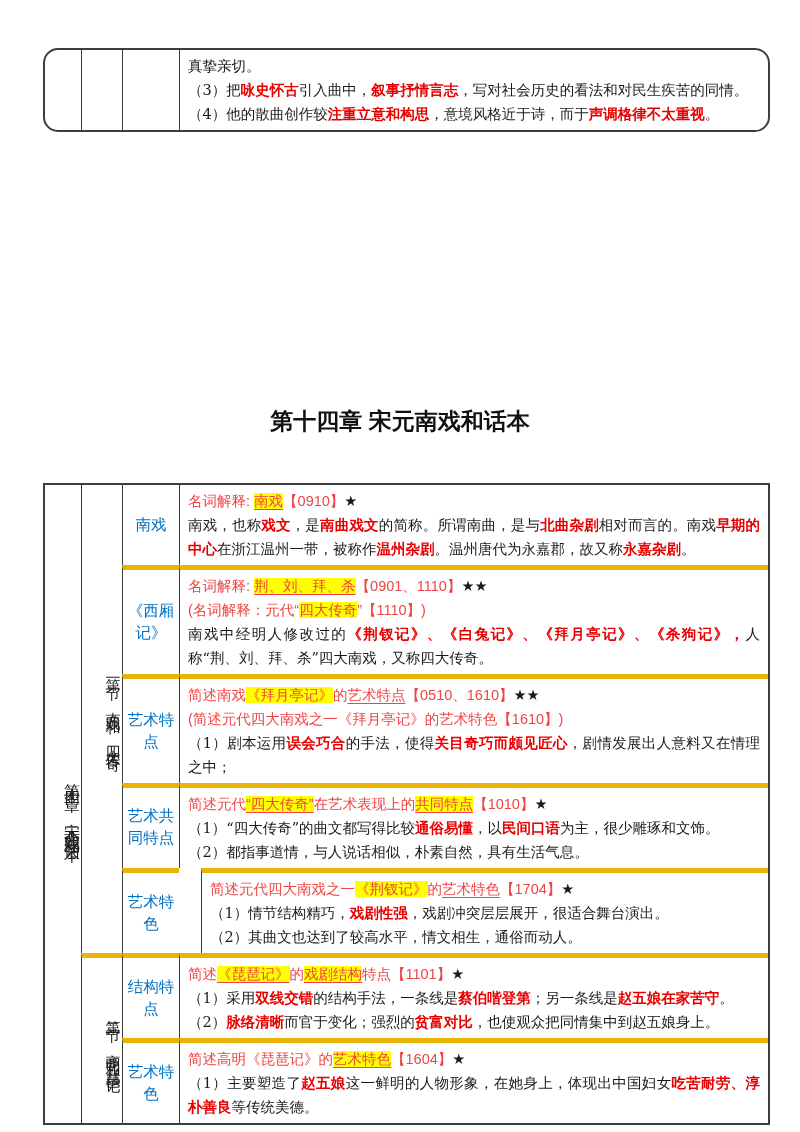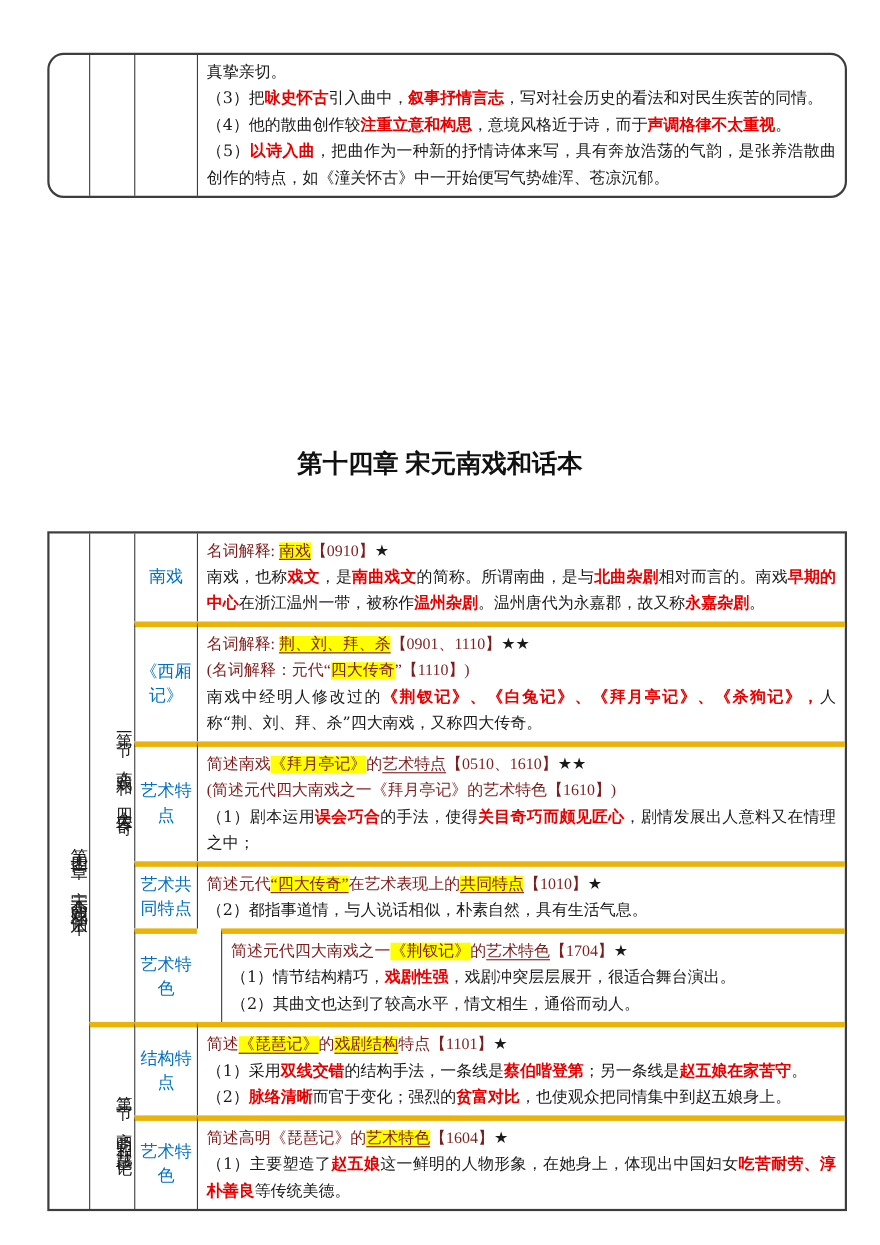--- a/index.html
+++ b/index.html
@@ -13,21 +13,21 @@
     border:2px solid #3d3d3d;background:#fff;
   }
   .cell{box-sizing:border-box;min-height:10px;}
   .bl{border-left:1px solid #3d3d3d;}
   .bt{border-top:5px solid #eab308;}
   .content-cell{padding:4px 8px;font-size:14.5px;line-height:24px;text-align:justify;}
   .line{min-height:24px;}
   .seg{white-space:pre-wrap;}
   .seg-black{color:#1a1a1a;}
   .seg-red{color:#e80000;font-weight:bold;}
-  .seg-blue{color:#7f1d1d;font-family:Liberation Serif, serif;}
+  .seg-blue{color:#ef4444;font-family:Liberation Sans, sans-serif;}
   .seg-hl{background:#ffff00;}
   .seg-u{text-decoration:underline;text-underline-offset:3px;}
   .header-cell{
     font-family:"Liberation Sans", sans-serif;color:#0070C0;font-size:15.5px;
     display:flex;align-items:center;justify-content:center;text-align:center;
     line-height:22px;padding:2px;
   }
   .vcell{
     writing-mode:vertical-rl;text-orientation:upright;text-align:center;
     letter-spacing:4px;font-size:16px;line-height:1.15;padding:4px 0;
@@ -49,21 +49,20 @@
 <body>
 
 <div class="tbl top-tbl">
   <div class="cell"></div>
   <div class="cell bl"></div>
   <div class="cell bl"></div>
   <div class="cell bl content-cell">
     <div class="line"><span class="seg seg-black">真挚亲切。</span></div>
     <div class="line"><span class="seg seg-black">（3）把</span><span class="seg seg-red">咏史怀古</span><span class="seg seg-black">引入曲中，</span><span class="seg seg-red">叙事抒情言志</span><span class="seg seg-black">，写对社会历史的看法和对民生疾苦的同情。</span></div>
     <div class="line"><span class="seg seg-black">（4）他的散曲创作较</span><span class="seg seg-red">注重立意和构思</span><span class="seg seg-black">，意境风格近于诗，而于</span><span class="seg seg-red">声调格律不太重视</span><span class="seg seg-black">。</span></div>
-    <div class="line"><span class="seg seg-black">（5）</span><span class="seg seg-red">以诗入曲</span><span class="seg seg-black">，把曲作为一种新的抒情诗体来写，具有奔放浩荡的气韵，是张养浩散曲创作的特点，如《潼关怀古》中一开始便写气势雄浑、苍凉沉郁。</span></div>
   </div>
 </div>
 
 <div class="chapter-title">第十四章 宋元南戏和话本</div>
 
 <div class="tbl main-tbl">
 
   <div class="cell g-chap vcell">第十四章 宋元南戏和话本</div>
   <div class="cell g-sec1 bl vcell sec">第一节 南戏和“四大传奇”</div>
   <div class="cell g-sec2 bl bt vcell sec">第二节 高明和《琵琶记》</div>
@@ -84,20 +83,21 @@
   <div class="cell bl bt header-cell" style="grid-column:3;grid-row:3;">艺术特点</div>
   <div class="cell bl bt content-cell" style="grid-column:4;grid-row:3;">
     <div class="line"><span class="seg seg-blue">简述南戏</span><span class="seg seg-blue seg-hl">《拜月亭记》</span><span class="seg seg-blue">的</span><span class="seg seg-blue seg-u">艺术特点</span><span class="seg seg-blue">【0510、1610】</span><span class="seg seg-black">★★</span></div>
     <div class="line"><span class="seg seg-blue">(简述元代四大南戏之一《拜月亭记》的艺术特色【1610】)</span></div>
     <div class="line"><span class="seg seg-black">（1）剧本运用</span><span class="seg seg-red">误会巧合</span><span class="seg seg-black">的手法，使得</span><span class="seg seg-red">关目奇巧而颇见匠心</span><span class="seg seg-black">，剧情发展出人意料又在情理之中；</span></div>
   </div>
 
   <div class="cell bl bt header-cell" style="grid-column:3;grid-row:4;font-family:Liberation Mono, monospace;">艺术共同特点</div>
   <div class="cell bl bt content-cell" style="grid-column:4;grid-row:4;">
     <div class="line"><span class="seg seg-blue">简述元代</span><span class="seg seg-blue seg-hl seg-u">“四大传奇”</span><span class="seg seg-blue">在艺术表现上的</span><span class="seg seg-blue seg-hl seg-u">共同特点</span><span class="seg seg-blue">【1010】</span><span class="seg seg-black">★</span></div>
+    <div class="line"><span class="seg seg-black">（1）“四大传奇”的曲文都写得比较</span><span class="seg seg-red">通俗易懂</span><span class="seg seg-black">，以</span><span class="seg seg-red">民间口语</span><span class="seg seg-black">为主，很少雕琢和文饰。</span></div>
     <div class="line"><span class="seg seg-black">（2）都指事道情，与人说话相似，朴素自然，具有生活气息。</span></div>
   </div>
 
   <div class="cell bl bt header-cell" style="grid-column:3;grid-row:5;">艺术特色</div>
   <div class="cell bl bt content-cell" style="grid-column:4;grid-row:5;margin-left:22px;">
     <div class="line"><span class="seg seg-blue">简述元代四大南戏之一</span><span class="seg seg-blue seg-hl">《荆钗记》</span><span class="seg seg-blue">的</span><span class="seg seg-blue seg-u">艺术特色</span><span class="seg seg-blue">【1704】</span><span class="seg seg-black">★</span></div>
     <div class="line"><span class="seg seg-black">（1）情节结构精巧，</span><span class="seg seg-red">戏剧性强</span><span class="seg seg-black">，戏剧冲突层层展开，很适合舞台演出。</span></div>
     <div class="line"><span class="seg seg-black">（2）其曲文也达到了较高水平，情文相生，通俗而动人。</span></div>
   </div>
 

